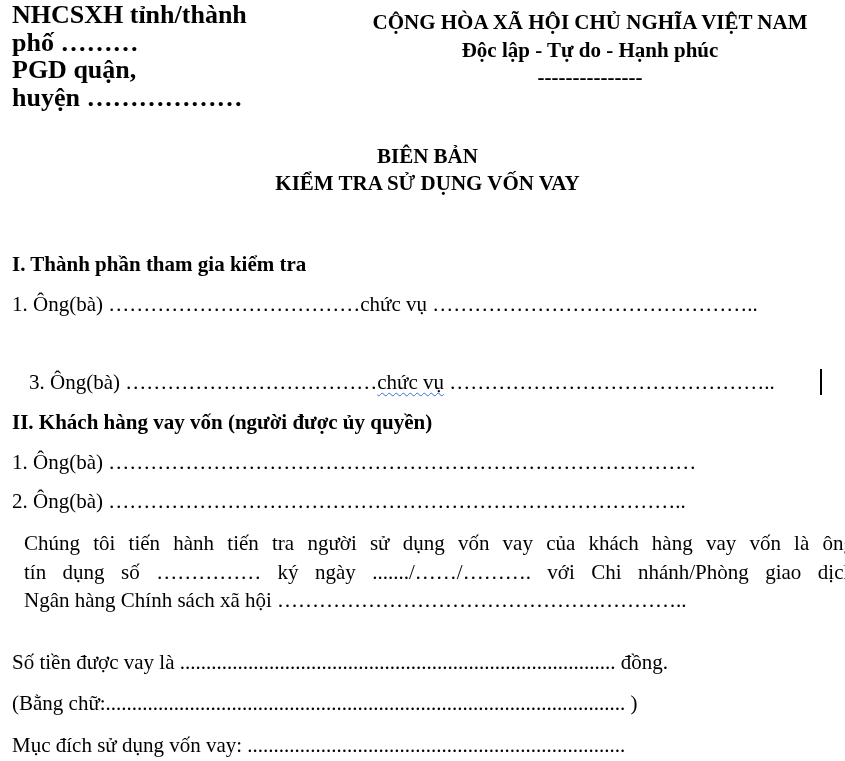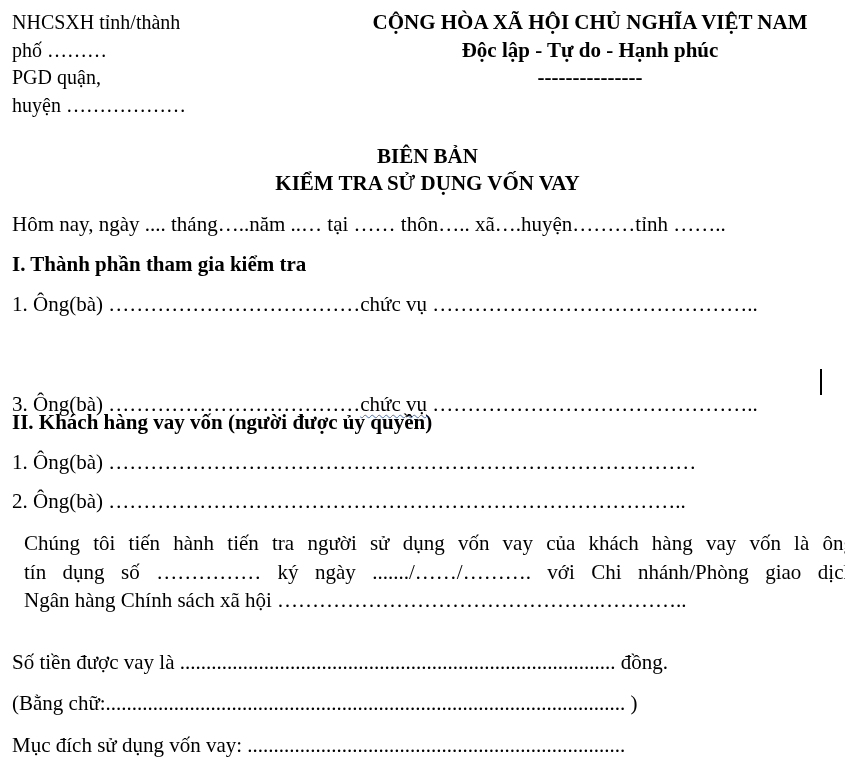--- a/index.html
+++ b/index.html
@@ -17,23 +17,23 @@
     }
     .page {
       position: absolute;
       left: 0; top: 0;
       width: 845px; height: 761px;
     }
 
     
     .hdr-left {
       position: absolute;
-      left: 12px; top: 9px;
-      font-weight: normal;
-      font-size: 20px;
+      left: 12px; top: 1px;
+      font-weight: bold;
+      font-size: 26px;
       line-height: 27.5px;
     }
     .hdr-left div { white-space: nowrap; }
 
     
     .hdr-right {
       position: absolute;
       left: 330px; top: 9px;
       width: 520px;
       text-align: center;
@@ -110,28 +110,27 @@
     <div>CỘNG HÒA XÃ HỘI CHỦ NGHĨA VIỆT NAM</div>
     <div>Độc lập - Tự do - Hạnh phúc</div>
     <div>---------------</div>
   </div>
 
   <div class="title">
     <div>BIÊN BẢN</div>
     <div>KIỂM TRA SỬ DỤNG VỐN VAY</div>
   </div>
 
-  <div class="line" style="top:212px;">Hôm nay, ngày .... tháng…..năm ..… tại …… thôn….. xã….huyện………tỉnh ……..</div>
 
   <div class="line section" style="top:252px;">I. Thành phần tham gia kiểm tra</div>
 
   <div class="line" style="top:292px;">
     <span>1. Ông(bà) ………………………………</span><span>chức vụ</span><span> ………………………………………..</span>
   </div>
-  <div class="line" style="top:392px;">
+  <div class="line" style="top:370px;margin-left:17px;">
     <span>3. Ông(bà) ………………………………</span><span class="squiggle">chức vụ</span><span> ………………………………………..</span>
   </div>
   <div class="cursor"></div>
 
   <div class="line section" style="top:410px;">II. Khách hàng vay vốn (người được ủy quyền)</div>
 
   <div class="line" style="top:450px;">1. Ông(bà) …………………………………………………………………………</div>
   <div class="line" style="top:489px;">2. Ông(bà) ………………………………………………………………………..</div>
 
   <div class="para">

